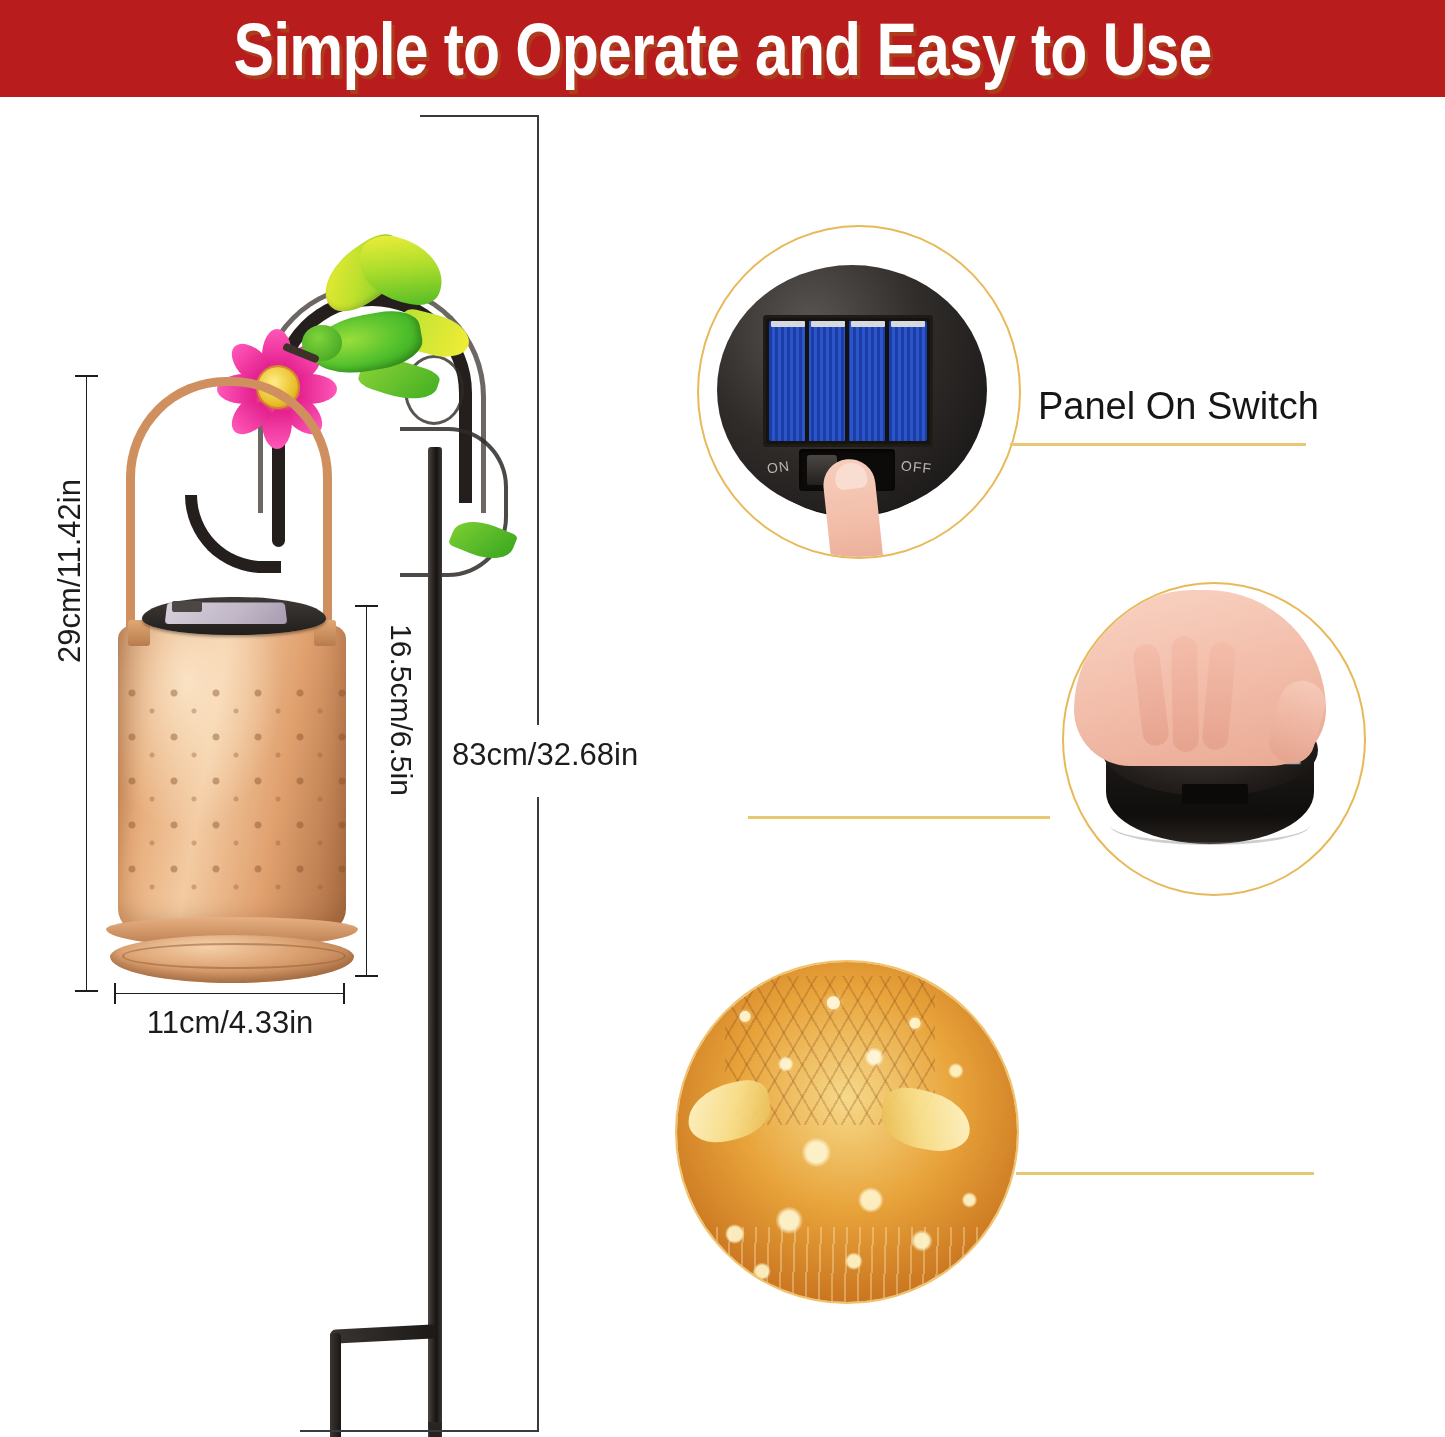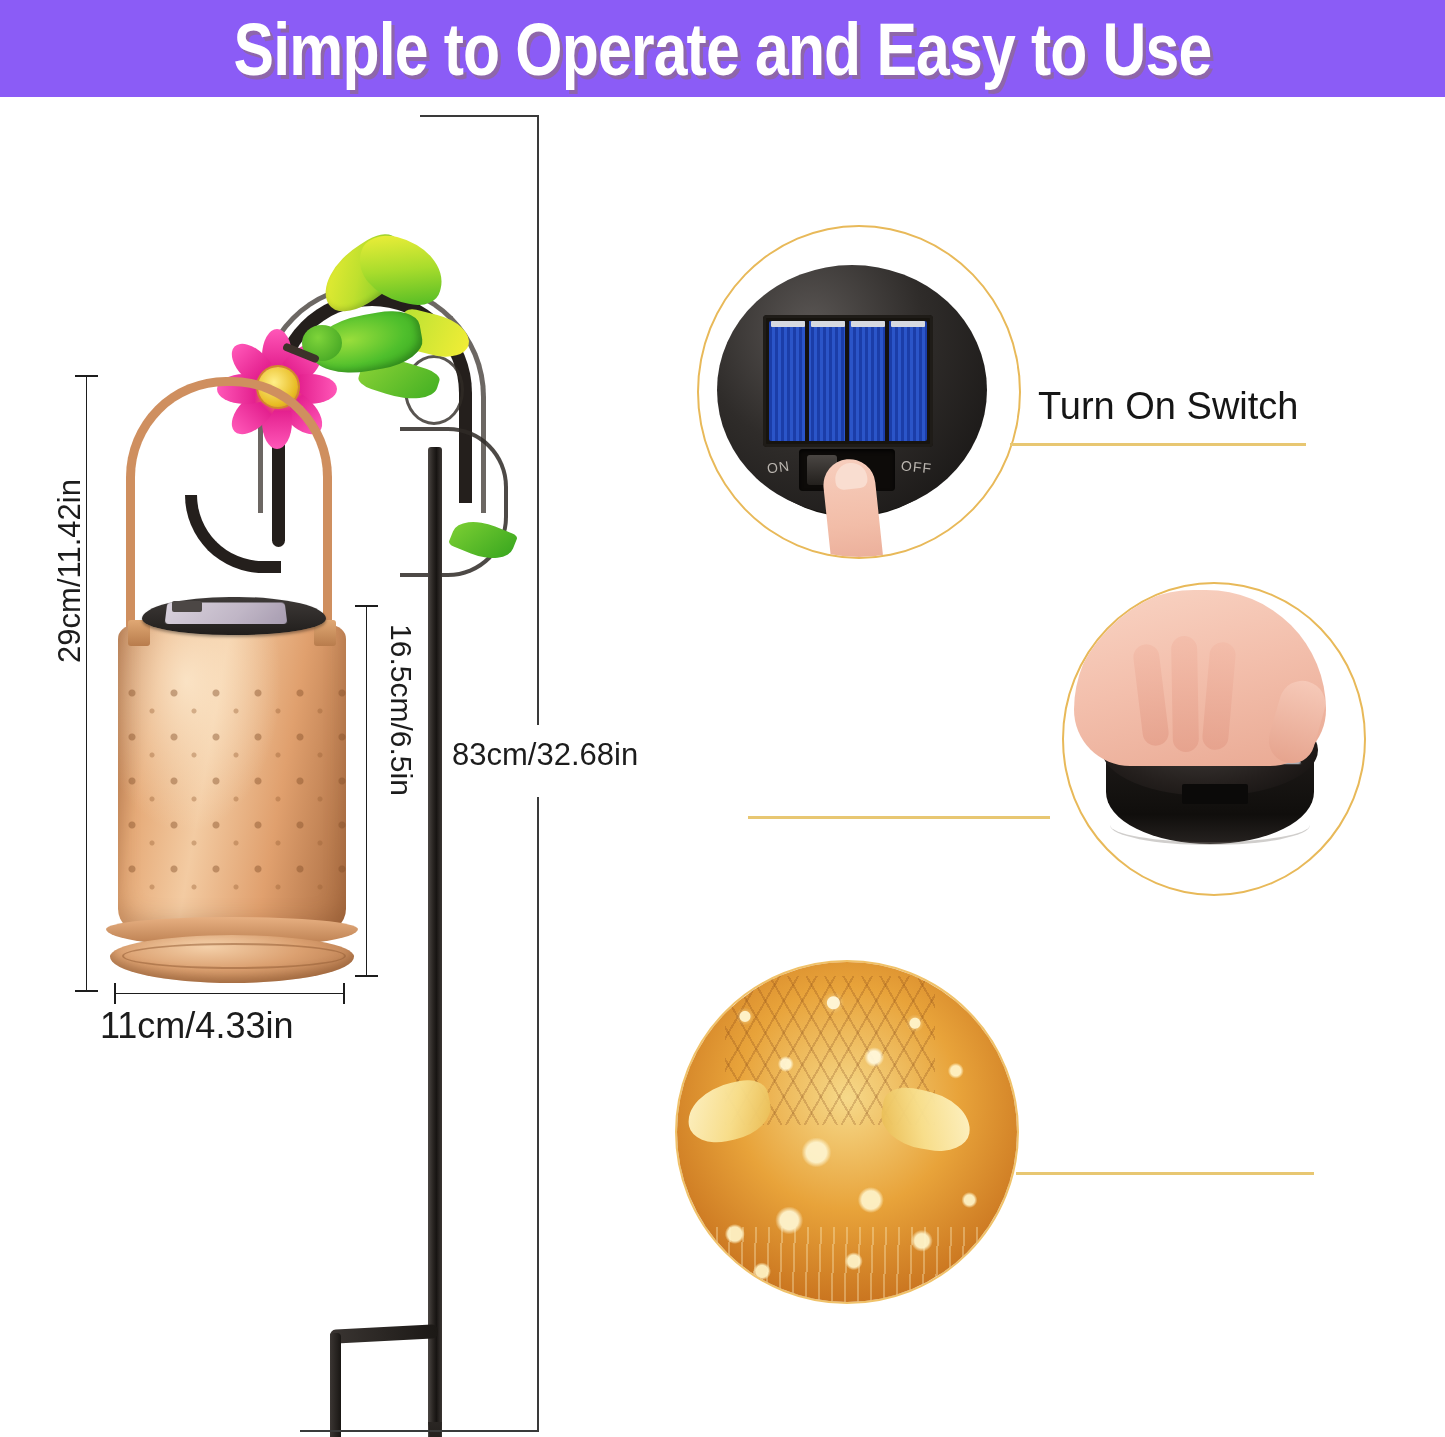--- a/index.html
+++ b/index.html
@@ -8,21 +8,21 @@
     width:1445px;height:1437px;
     background:#ffffff;
     font-family:"Liberation Sans", sans-serif;
     overflow:hidden;position:relative;
   }
   .page{position:relative;width:1445px;height:1437px;background:#fff;}
 
   
   .header-band{
     position:absolute;left:0;top:0;width:1445px;height:97px;
-    background:#8b5cf6;
+    background:#b91c1c;
   }
   .header-title{
     position:absolute;left:0;top:4px;width:1445px;
     text-align:center;
     font-family:"Liberation Sans", sans-serif;
     font-weight:bold;
     font-size:74px;
     line-height:92px;
     letter-spacing:-1px;
     color:#ffffff;
@@ -55,21 +55,21 @@
     position:absolute;left:301px;top:596px;width:200px;
     text-align:center;font-size:30px;color:#1c1c1c;
     transform:rotate(90deg);transform-origin:center center;white-space:nowrap;
   }
 
   
   .dim-h-11{position:absolute;left:114px;top:896px;width:231px;height:1px;background:#1d1d1d;}
   .dim-h-11::before,.dim-h-11::after{content:"";position:absolute;top:-10px;width:2px;height:21px;background:#1d1d1d;}
   .dim-h-11::before{left:0;}
   .dim-h-11::after{right:0;}
-  .lbl-11{position:absolute;left:100px;top:908px;width:260px;text-align:left;font-size:36px;color:#1c1c1c;white-space:nowrap;}
+  .lbl-11{position:absolute;left:100px;top:908px;width:260px;text-align:center;font-size:31px;color:#1c1c1c;white-space:nowrap;}
 
   
   .dim-v-83-top{position:absolute;left:537px;top:18px;width:2px;height:610px;background:#3a3a3a;}
   .dim-v-83-bot{position:absolute;left:537px;top:700px;width:2px;height:635px;background:#3a3a3a;}
   .dim-cap-top{position:absolute;left:420px;top:18px;width:119px;height:2px;background:#3a3a3a;}
   .dim-cap-bot{position:absolute;left:300px;top:1333px;width:239px;height:2px;background:#3a3a3a;}
   .lbl-83{position:absolute;left:452px;top:640px;font-size:31px;color:#1c1c1c;white-space:nowrap;}
 
   
   .stake-pole{
@@ -508,21 +508,21 @@
     <div class="cellgap" style="left:106px;"></div>
     <div class="cellgap" style="left:146px;"></div>
     <div class="cellgap" style="left:186px;"></div>
     <div class="switch-well"></div>
     <div class="switch-knob"></div>
     <div class="sw-on">ON</div>
     <div class="sw-off">OFF</div>
     <div class="finger1"></div>
     <div class="nail1"></div>
   </div>
-  <div class="callout-label" id="c1-label">Turn On Switch</div>
+  <div class="callout-label" id="c1-label">Panel On Switch</div>
   <div class="callout-rule" id="c1-rule"></div>
 
   <div class="circle-photo" id="c2-circle">
     <div class="cap2-side"></div>
     <div class="cap2-top"></div>
     <div class="panel2"></div>
     <div class="panel2-lines"></div>
     <div class="switch2"></div>
     <div class="cap2-ring"></div>
     <div class="hand2"></div>

